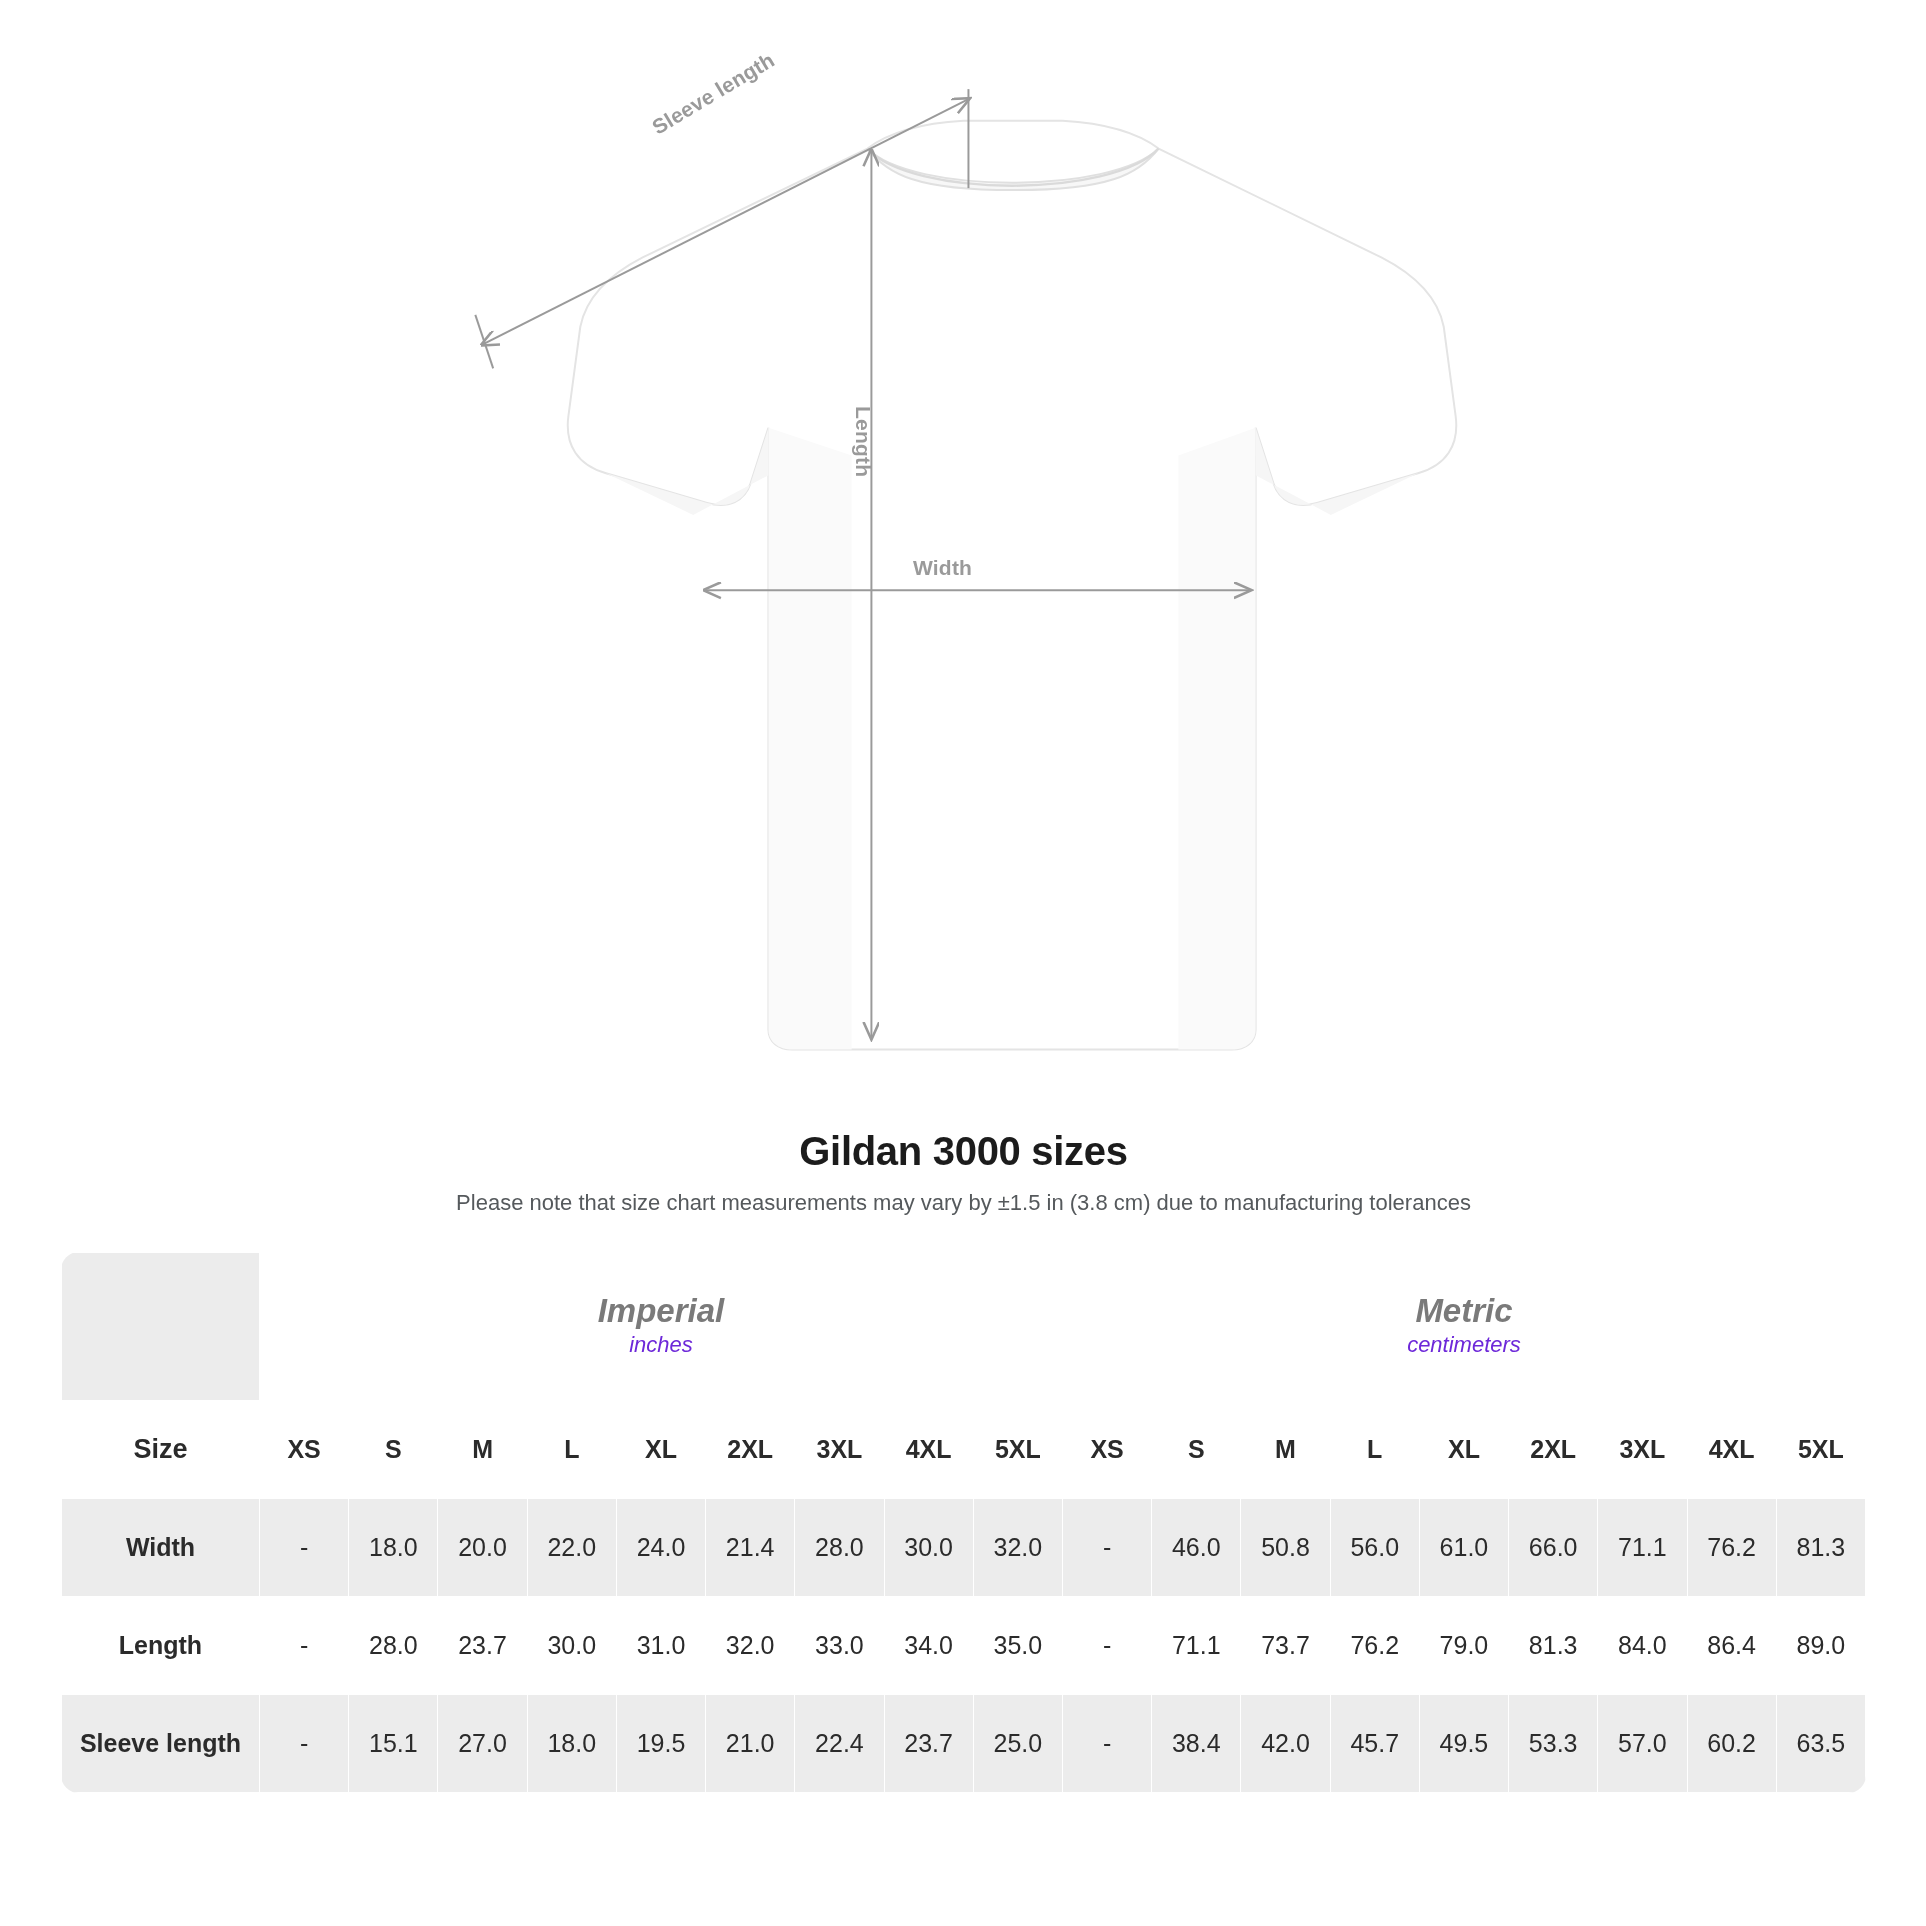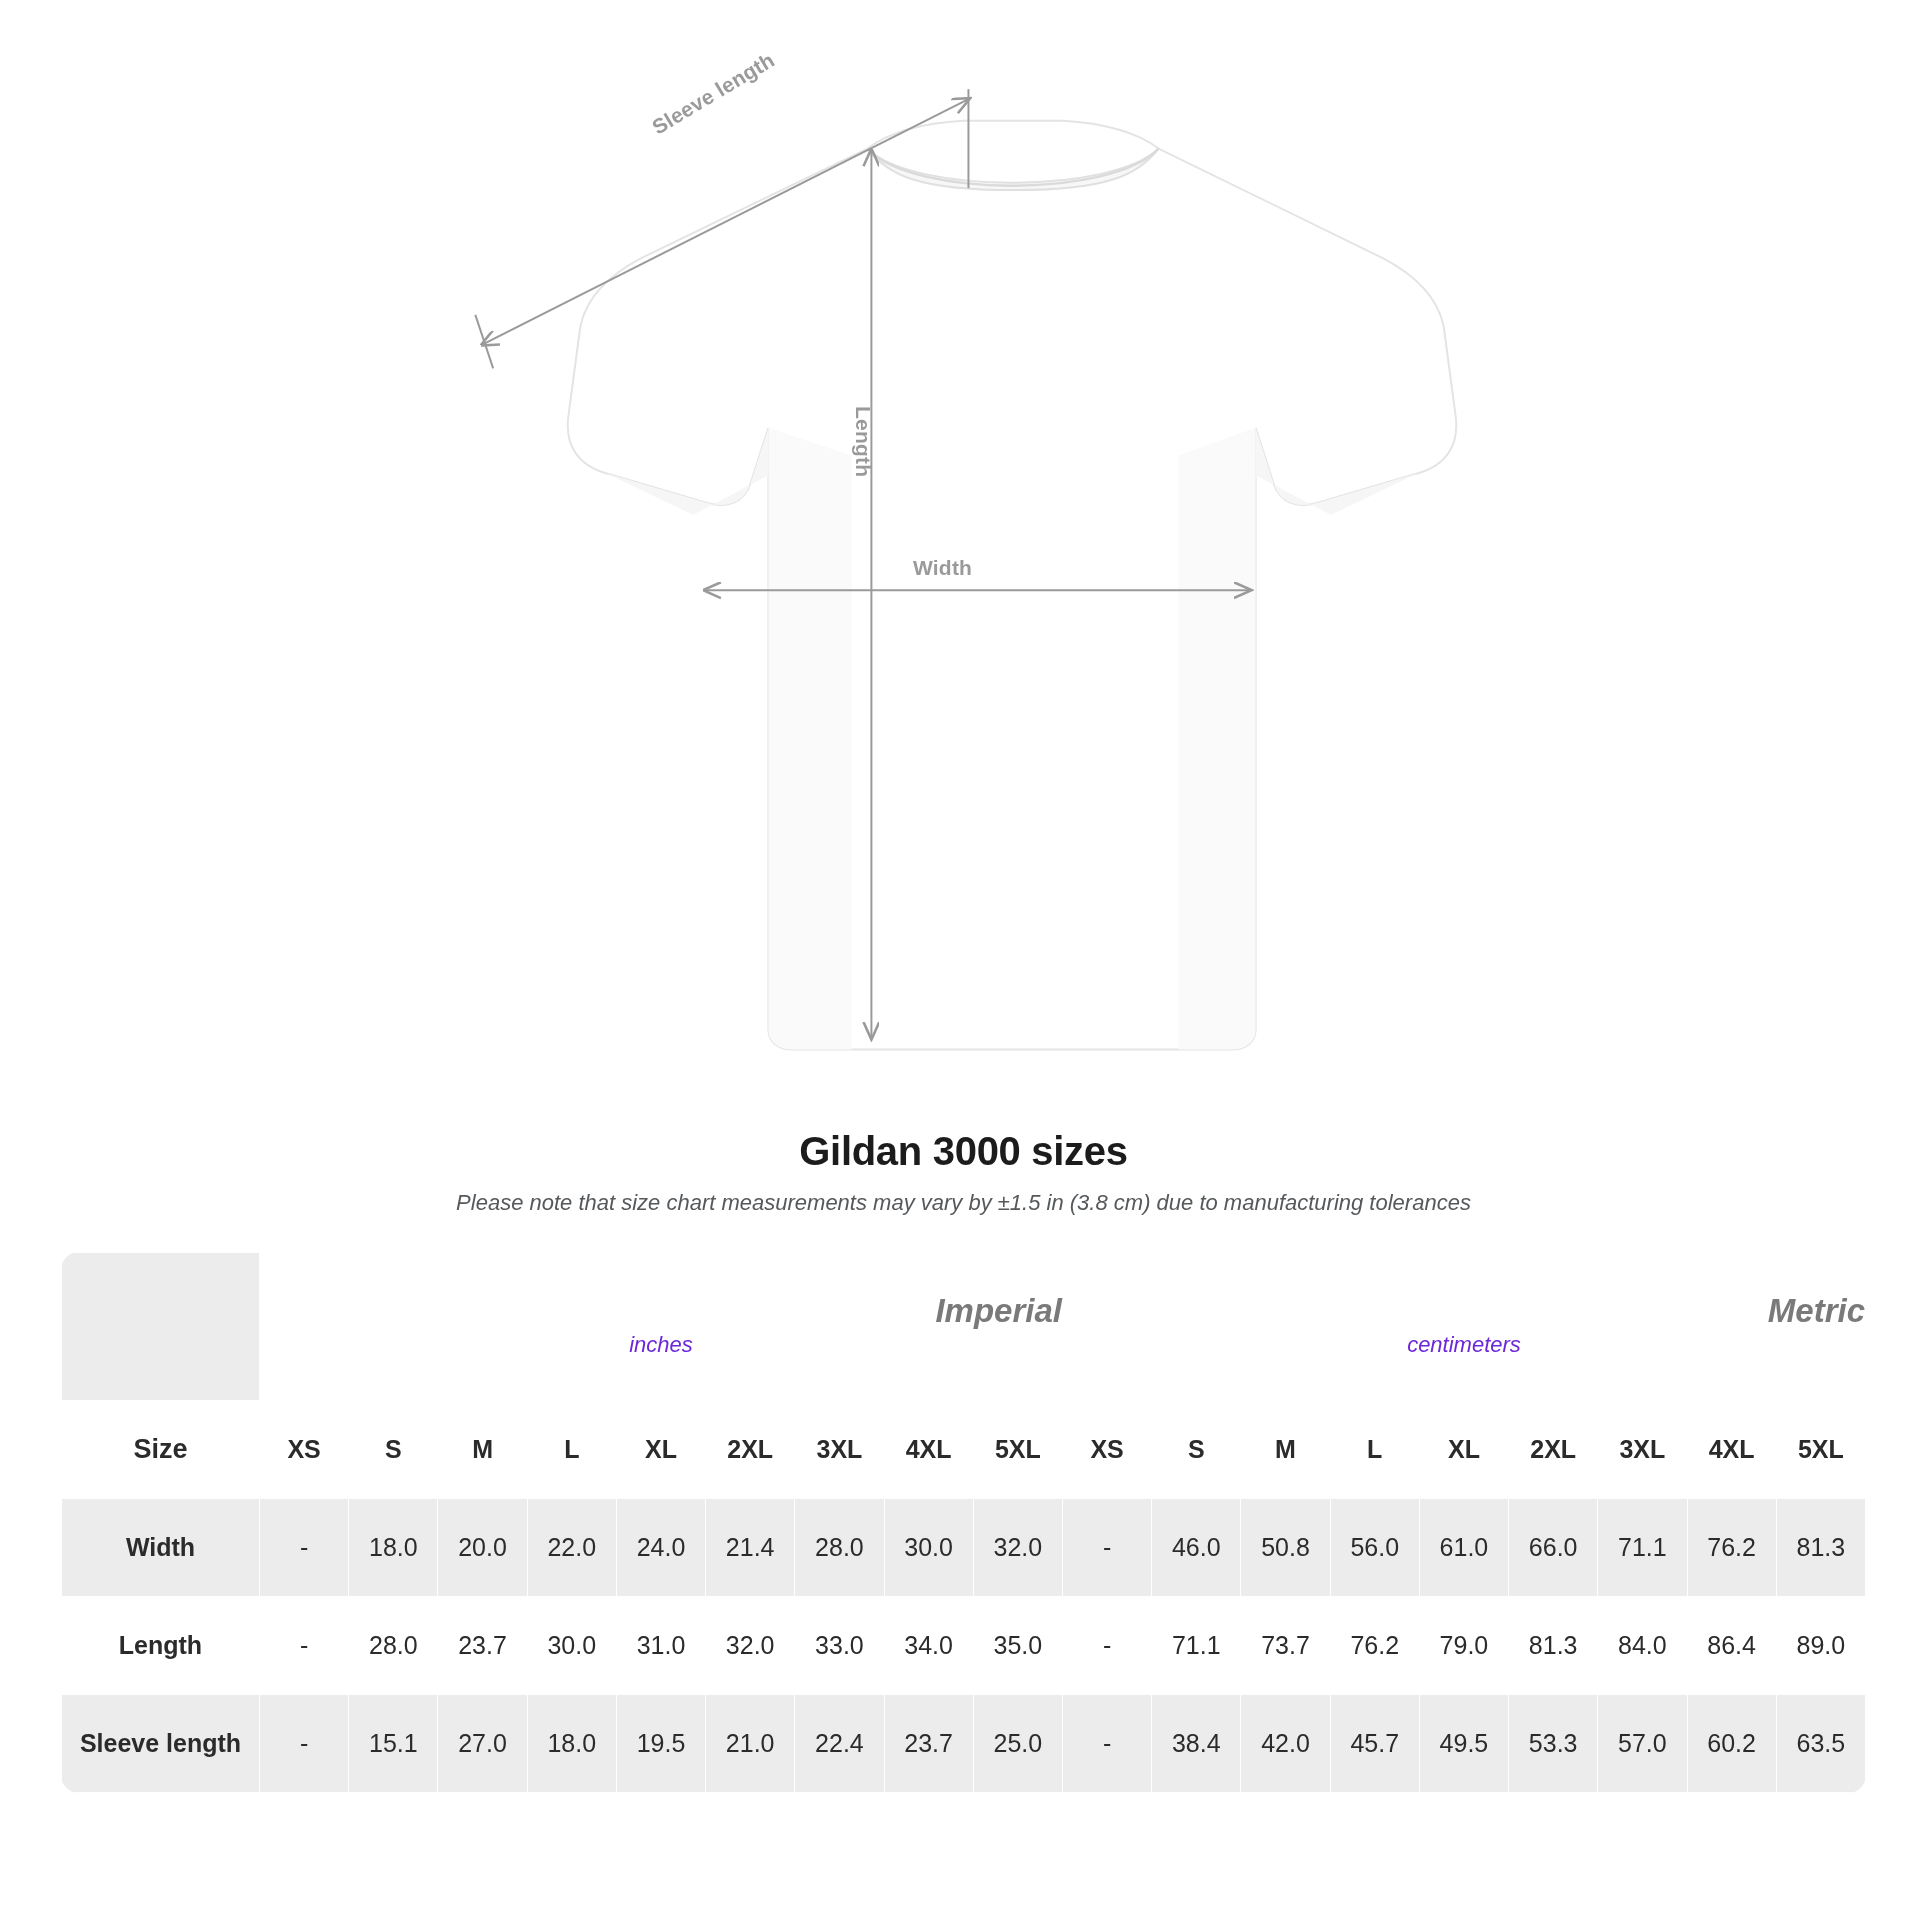--- a/index.html
+++ b/index.html
@@ -63,21 +63,20 @@
   }
   .chart-title {
     font-size: 40px;
     font-weight: bold;
     color: #1c1c1c;
     margin: 0 0 16px 0;
     letter-spacing: -0.3px;
   }
   .chart-note {
     font-size: 22px;
-    font-style: italic;
     color: #55595c;
     margin: 0;
   }
 
   
   .table-wrap {
     margin: 36px 61px 0 61px;
     border-radius: 18px;
     overflow: hidden;
     background: #ffffff;
@@ -100,21 +99,20 @@
     background: #ececec;
     height: 147px;
     padding: 0;
   }
   .unit-name {
     font-size: 33px;
     font-style: italic;
     font-weight: bold;
     color: #7a7a7a;
     line-height: 1.15;
-    text-align: right;
   }
   .unit-sub {
     font-size: 22px;
     font-style: italic;
     color: #6d28d9;
     line-height: 1.4;
   }
   .hdr-row td {
     background: #ffffff;
     height: 95px;

